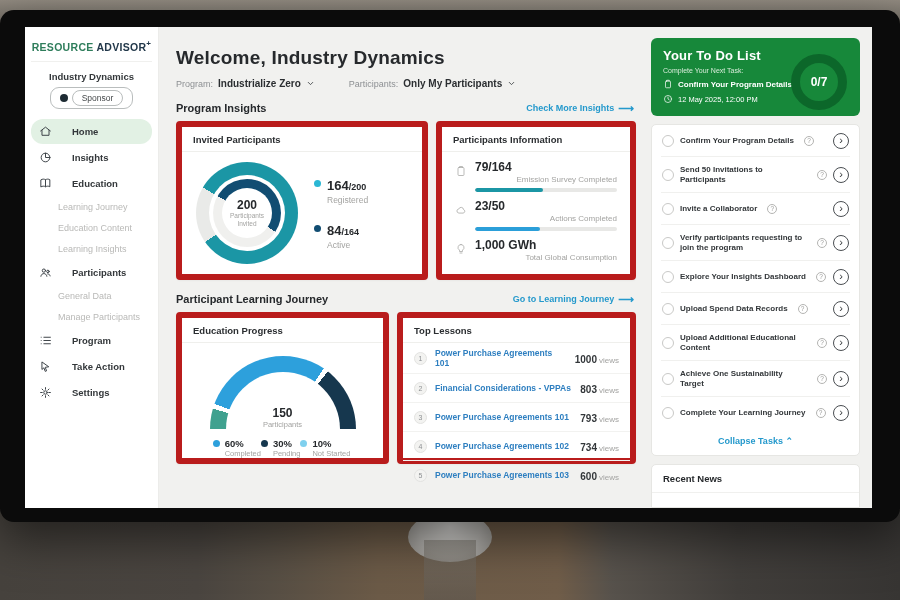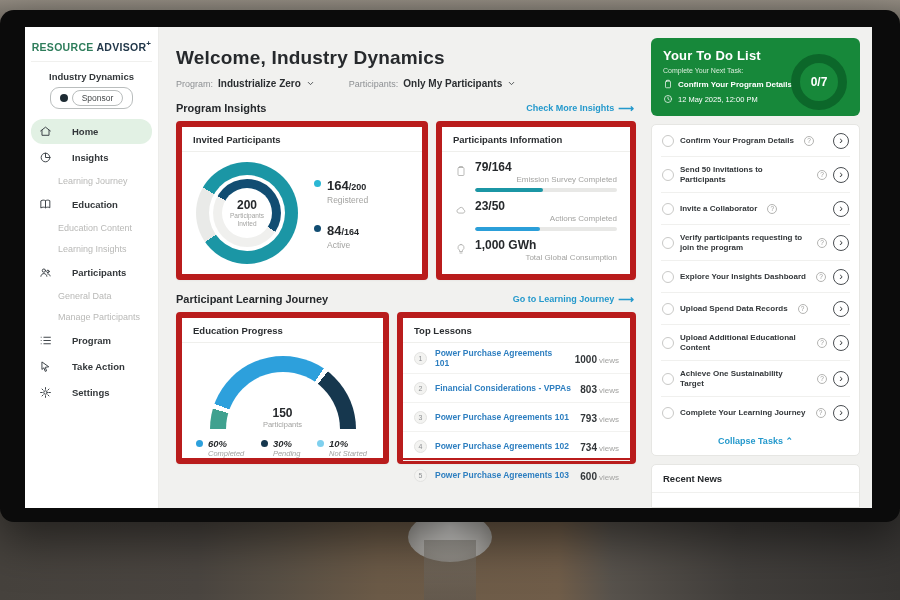--- a/index.html
+++ b/index.html
@@ -76,21 +76,21 @@
 
   
   .card-edu { width:213px; height:152px; }
   .gauge-wrap { width:146px; height:73px; margin:13px auto 0; position:relative; overflow:hidden; }
   .gauge { width:146px; height:146px; border-radius:50%;
     background:conic-gradient(from 270deg,#3fa18f 0 4.5%,#fff 4.5% 5.6%,#2da0dc 5.6% 34.4%,#fff 34.4% 35.5%,#16374e 35.5% 50%,#fff 50% 100%); position:relative; }
   .gauge::before { content:""; position:absolute; inset:16px; border-radius:50%; background:#fff; }
   .gauge-center { position:absolute; left:0; right:0; bottom:0; text-align:center; }
   .gauge-val { font-size:12px; font-weight:bold; color:#26292c; }
   .gauge-lab { font-size:7.5px; color:#a3a3a1; }
-  .edu-legend { display:flex; justify-content:space-between; padding:9px 16px 0 14px;font-style:italic; }
+  .edu-legend { display:flex; justify-content:center; padding:9px 16px 0 14px; }
   .edu-leg { display:flex; gap:5px; }
   .edu-dot { width:7px; height:7px; border-radius:50%; margin-top:2px; }
   .edu-dot.c1 { background:#2da0dc; } .edu-dot.c2 { background:#16374e; } .edu-dot.c3 { background:#7fd0ee; }
   .edu-v { font-size:9.5px; font-weight:bold; color:#26292c; } .edu-l { font-size:7.5px; color:#a3a3a1; }
 
   
   .card-lessons { flex:1; height:152px; }
   .lesson-row { display:flex; align-items:center; gap:8px; padding:5px 11px; border-bottom:1px solid #f2f2f0; }
   .lesson-row:last-child { border-bottom:none; }
   .rank { width:13px; height:13px; border-radius:50%; background:#f3f3f1; border:1px solid #e3e3e1; color:#8d9093; font-size:7px; display:flex; align-items:center; justify-content:center; flex-shrink:0; }
@@ -153,32 +153,32 @@
     </div>
     <div class="nav-item">
       <span class="nav-icon">
             <svg viewBox="0 0 24 24">
               <circle cx="12" cy="12" r="8"></circle>
               <path d="M12 4v8h8"></path>
             </svg>
           </span>
       <span>Insights</span>
     </div>
+    <div class="nav-item">
+      <span class="nav-icon">
+            <svg viewBox="0 0 24 24">
+              <path d="M4 5c2.5-1.5 5.5-1.5 8 0v13c-2.5-1.5-5.5-1.5-8 0z"></path>
+              <path d="M12 5c2.5-1.5 5.5-1.5 8 0v13c-2.5-1.5-5.5-1.5-8 0"></path>
+            </svg>
+          </span>
+      <span>Education</span>
+    </div>
     <div class="nav-item sub">
           <span>Learning Journey</span>
         </div>
-    <div class="nav-item">
-      <span class="nav-icon">
-            <svg viewBox="0 0 24 24">
-              <path d="M4 5c2.5-1.5 5.5-1.5 8 0v13c-2.5-1.5-5.5-1.5-8 0z"></path>
-              <path d="M12 5c2.5-1.5 5.5-1.5 8 0v13c-2.5-1.5-5.5-1.5-8 0"></path>
-            </svg>
-          </span>
-      <span>Education</span>
-    </div>
     <div class="nav-item sub">
           <span>Education Content</span>
         </div>
     <div class="nav-item sub">
           <span>Learning Insights</span>
         </div>
     <div class="nav-item">
       <span class="nav-icon">
             <svg viewBox="0 0 24 24">
               <circle cx="9" cy="8.5" r="3"></circle>

